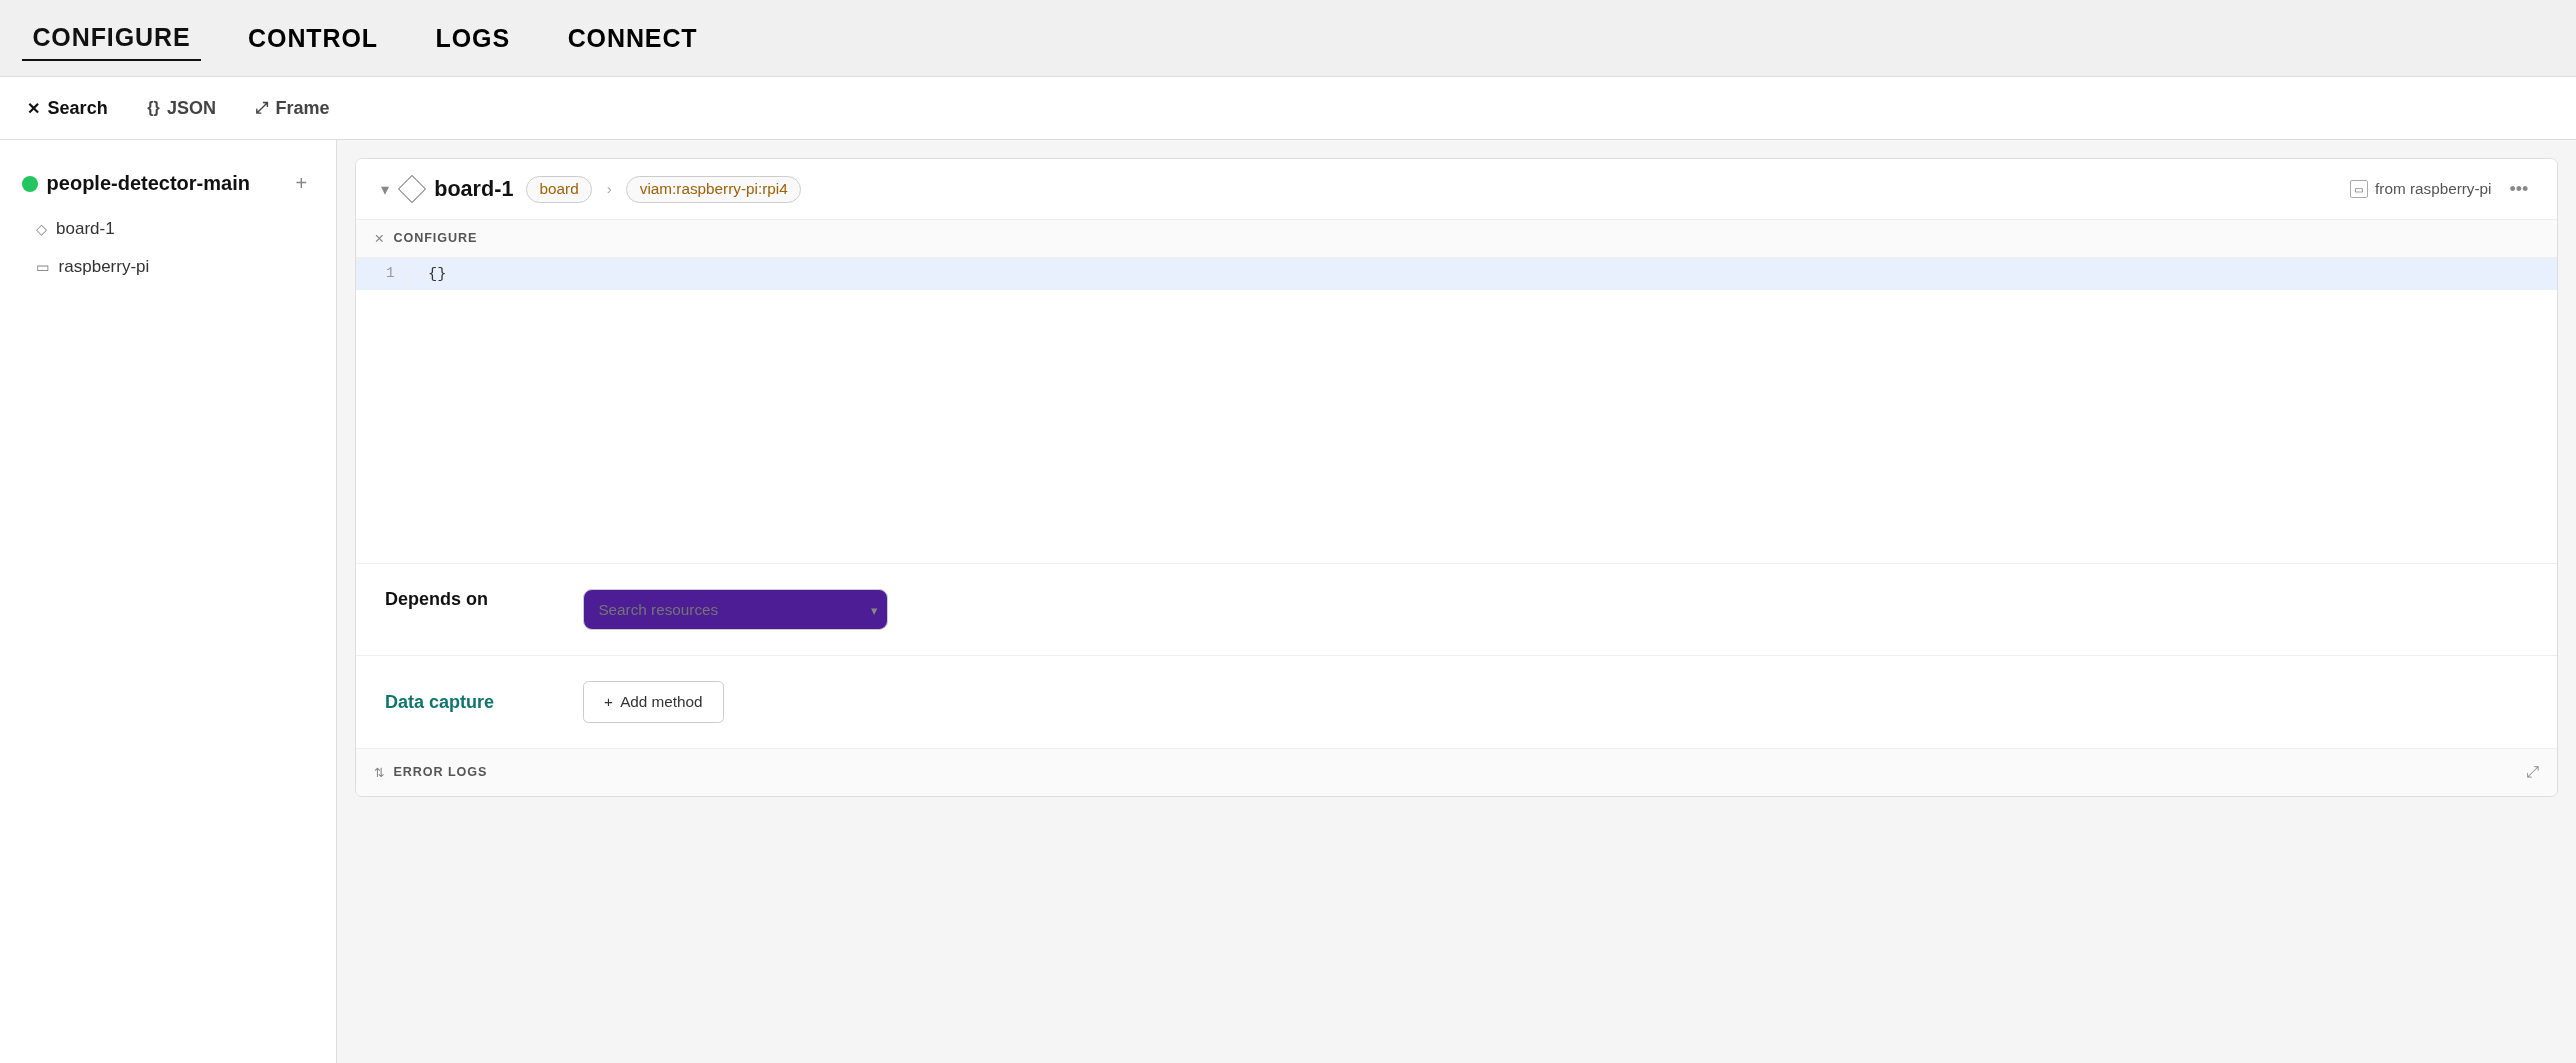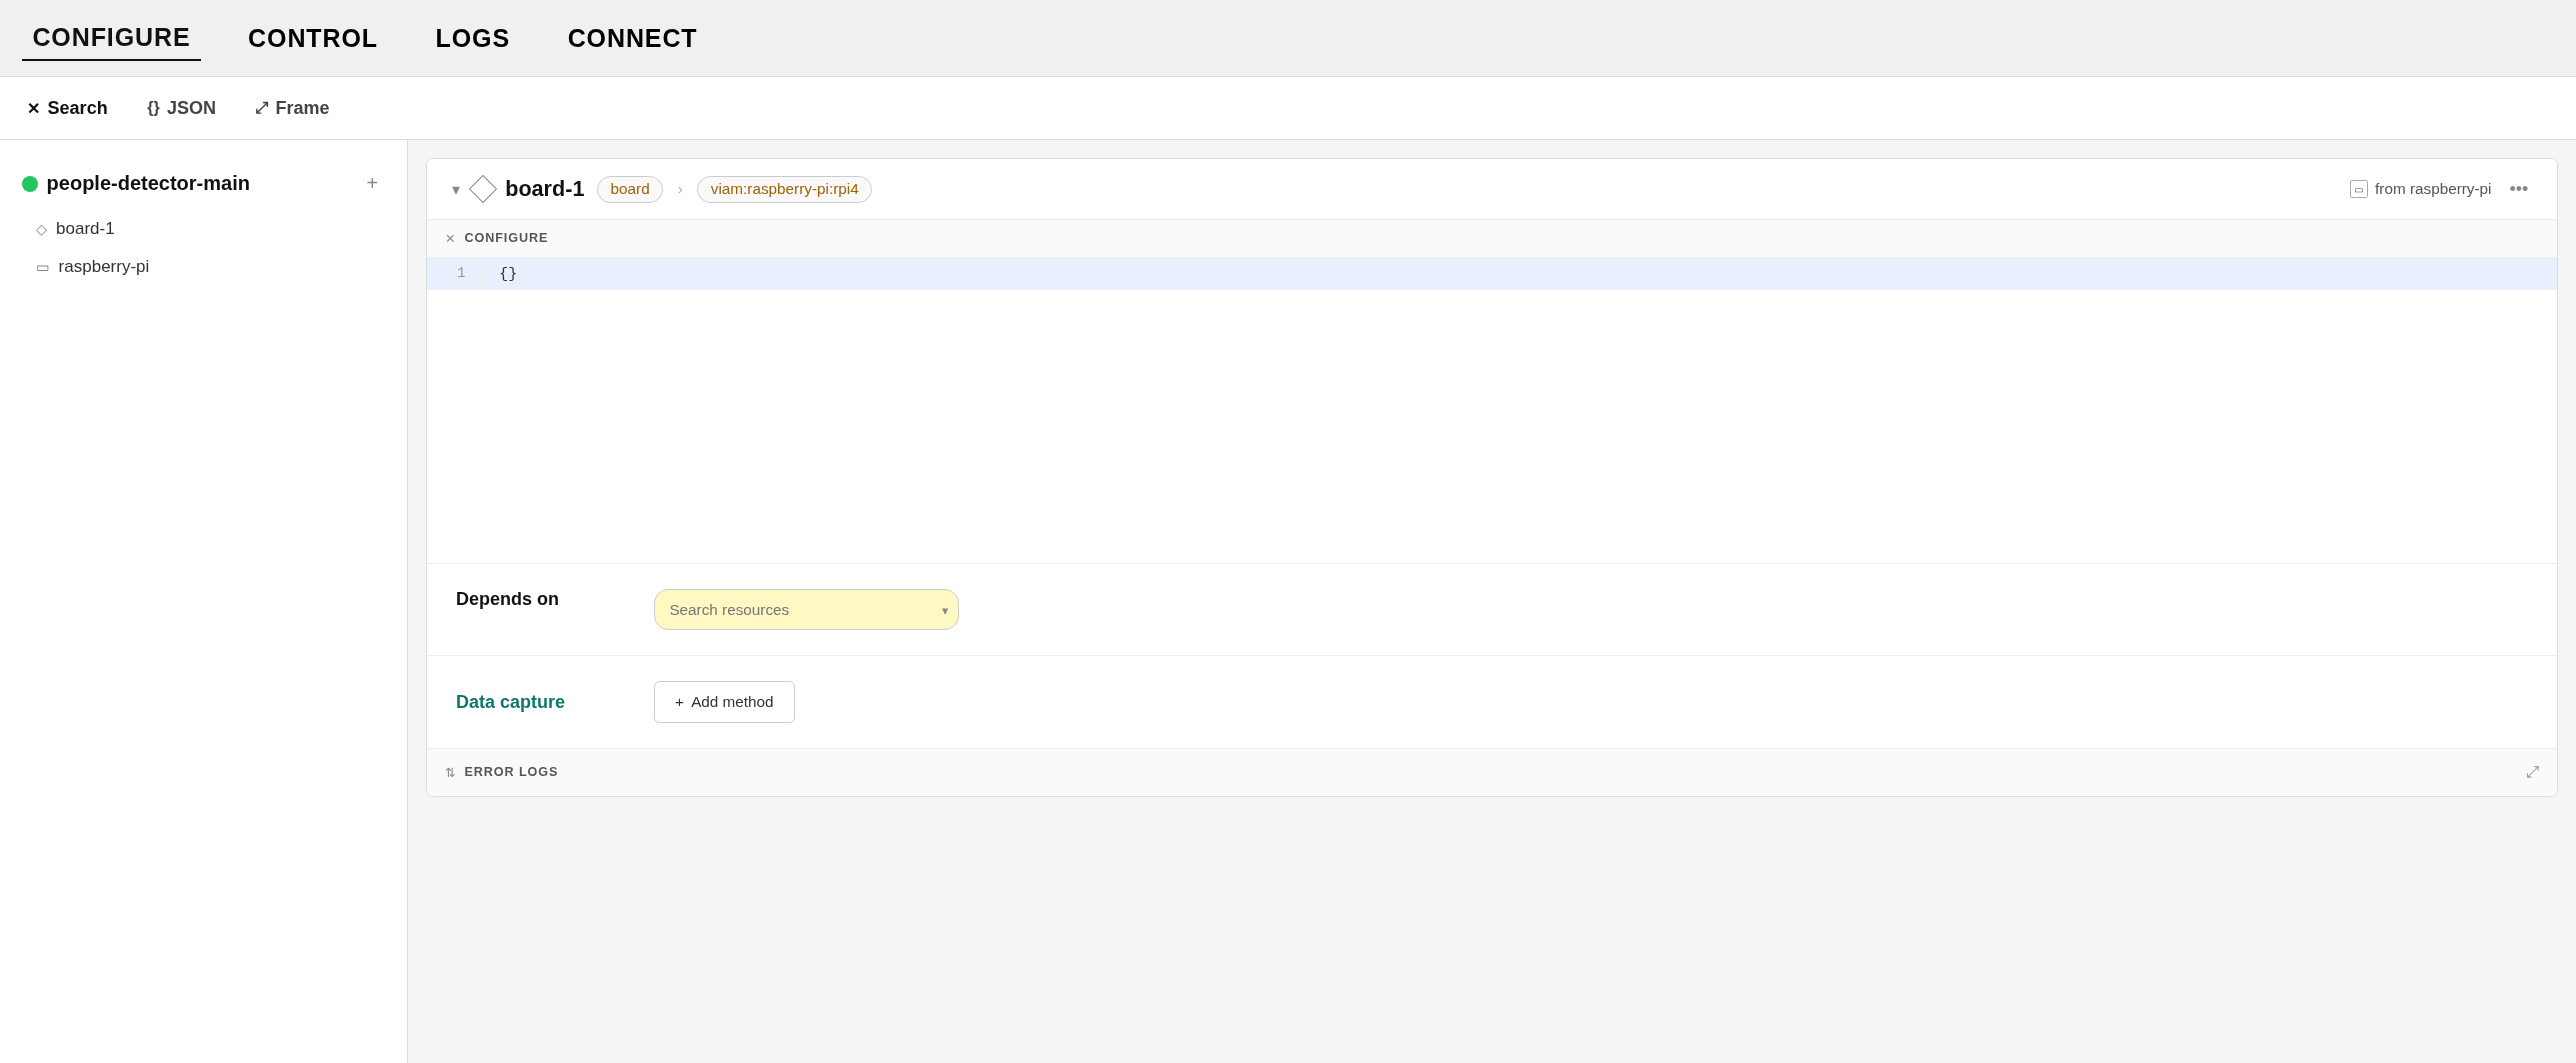--- a/index.html
+++ b/index.html
@@ -70,21 +70,21 @@
     }
 
     
     .main-layout {
       display: flex;
       height: calc(1063px - 77px - 63px);
     }
 
     
     .sidebar {
-      width: 408px;
+      width: 337px;
       background: #fff;
       border-right: 0.9px solid #ddd;
       padding: 18px 0;
       flex-shrink: 0;
     }
 
     .sidebar-title {
       display: flex;
       align-items: center;
       justify-content: space-between;
@@ -318,24 +318,24 @@
 
     .search-input-container {
       position: relative;
       width: 305px;
     }
 
     .search-input {
       width: 100%;
       padding: 10.8px 36px 10.8px 14.4px;
       border: 0.9px solid #ccc;
-      border-radius: 14px;
+      border-radius: 9px;
       font-size: 15.3px;
       color: #888;
-      background: #fef9c3;
+      background: #4c1d95;
       outline: none;
     }
 
     .search-chevron {
       position: absolute;
       right: 10.8px;
       top: 50%;
       transform: translateY(-50%);
       color: #888;
       font-size: 12.6px;

